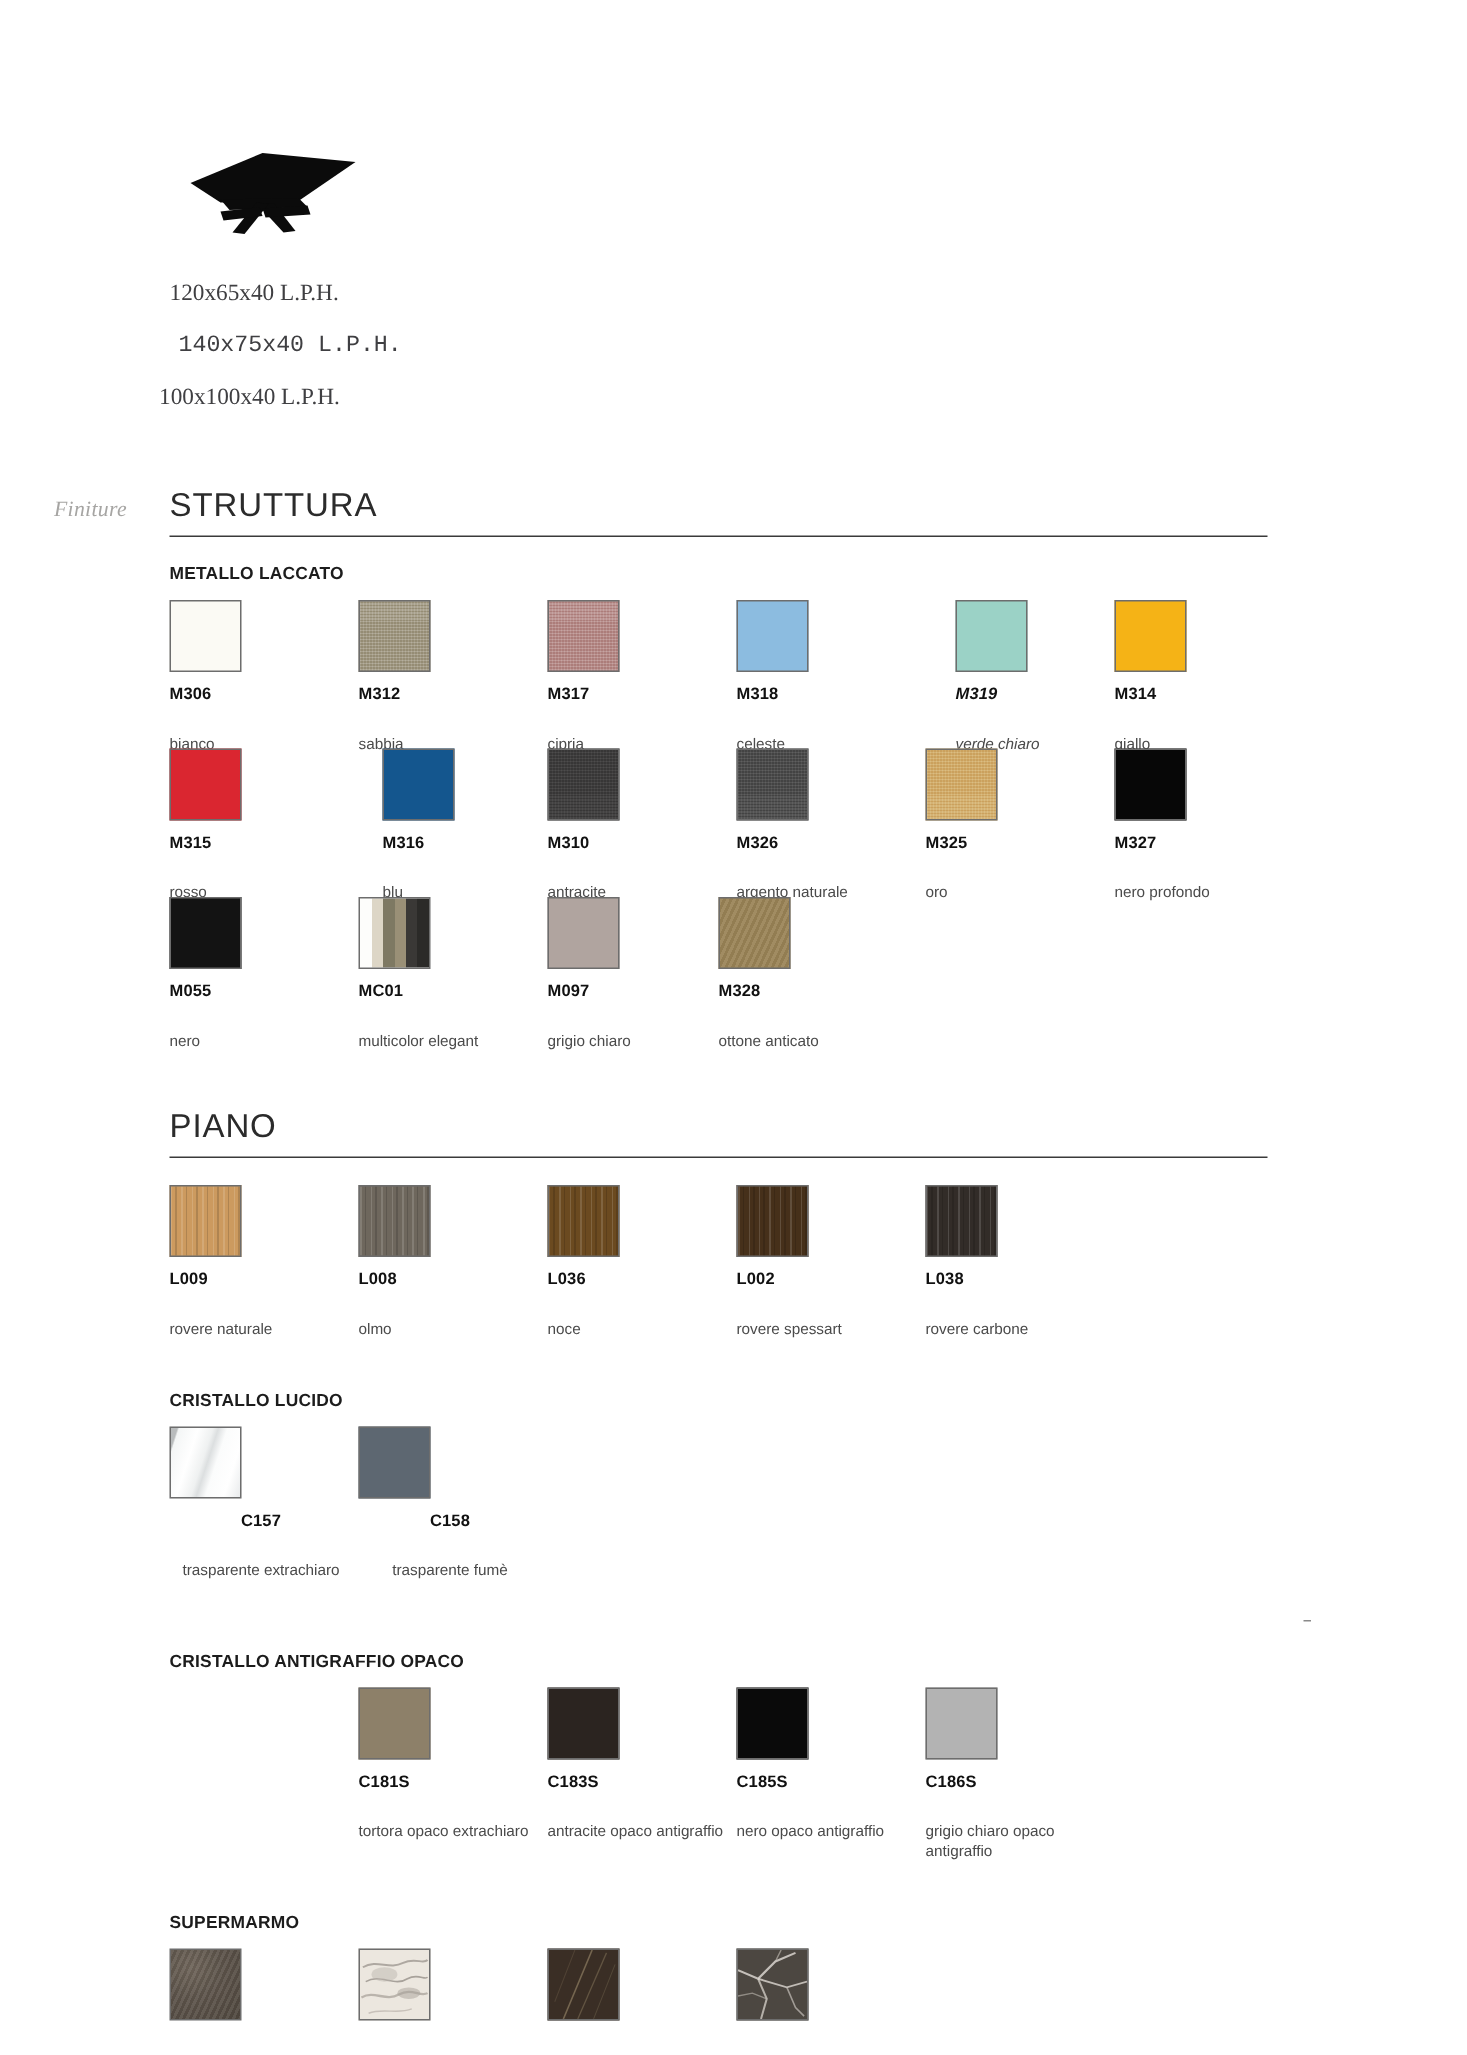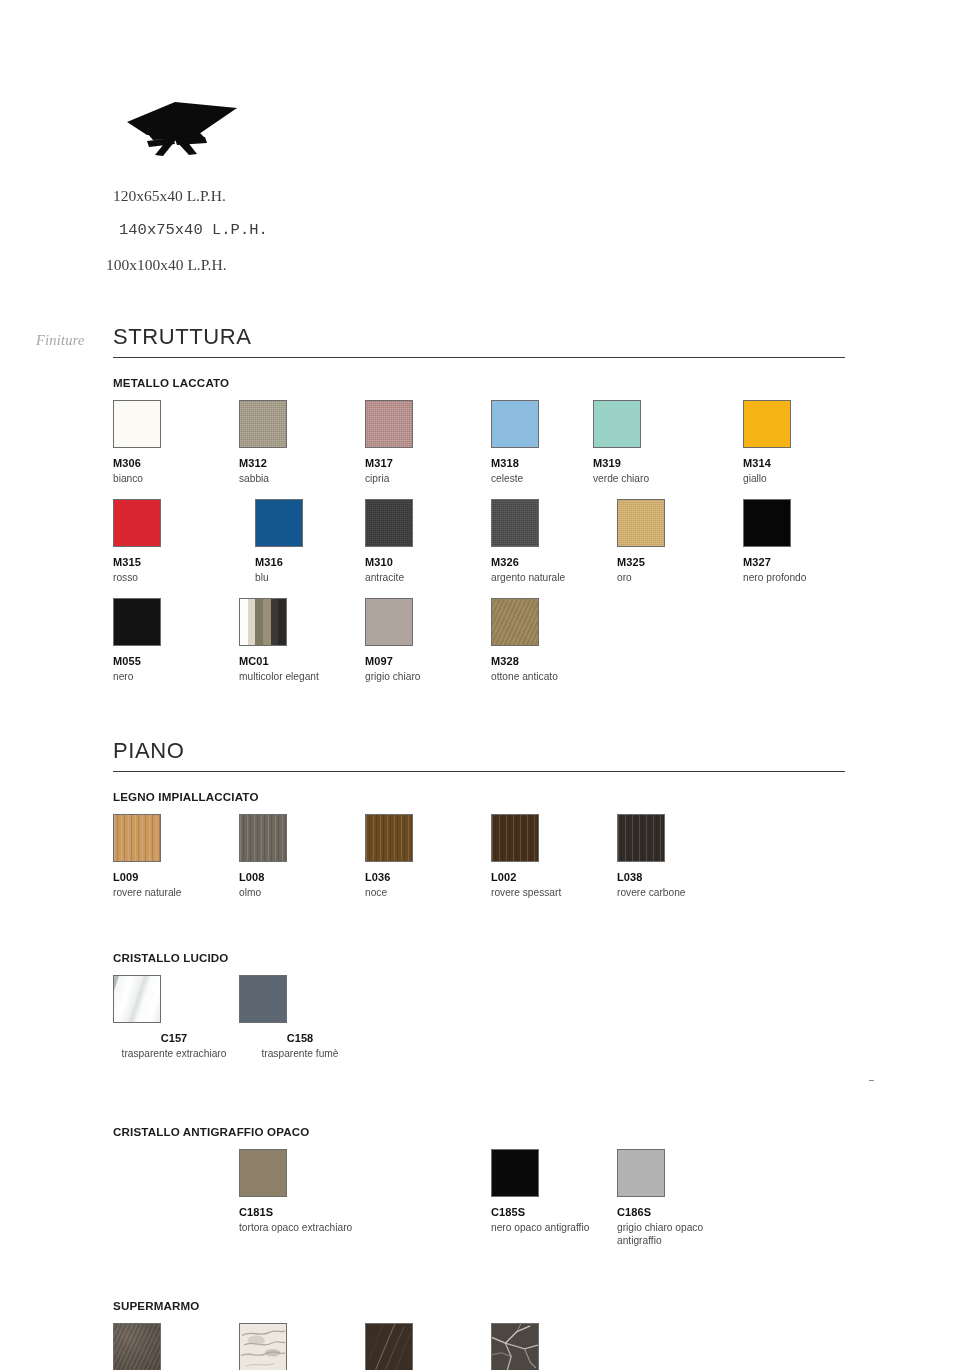--- a/index.html
+++ b/index.html
@@ -114,21 +114,21 @@
     color: #111111;
     margin-top: 9px;
     line-height: 1.15;
     letter-spacing: 0.1px;
   }
 
   .swatch-desc {
     font-size: 10.2px;
     font-weight: 400;
     color: #4a4a4a;
-    margin-top: 2px;
+    margin-top: 20px;
     line-height: 1.28;
   }
 
   
   .tex-grain::after,
   .tex-speck::after,
   .tex-wood::after,
   .tex-marble::after {
     content: "";
     position: absolute;
@@ -225,21 +225,21 @@
           <div class="swatch-cell" style="left: 252px;">
             <div class="swatch-chip tex-speck" style="background: rgb(183, 142, 139);"></div>
             <div class="swatch-code">M317</div>
             <div class="swatch-desc">cipria</div>
           </div>
           <div class="swatch-cell" style="left: 378px;">
             <div class="swatch-chip" style="background: rgb(140, 188, 224);"></div>
             <div class="swatch-code">M318</div>
             <div class="swatch-desc">celeste</div>
           </div>
-          <div class="swatch-cell" style="left: 480px;">
+          <div class="swatch-cell" style="left: 524px; font-style: italic;">
             <div class="swatch-chip" style="background: rgb(155, 210, 198);"></div>
             <div class="swatch-code">M319</div>
             <div class="swatch-desc">verde chiaro</div>
           </div>
           <div class="swatch-cell" style="left: 630px;">
             <div class="swatch-chip" style="background: rgb(245, 179, 22);"></div>
             <div class="swatch-code">M314</div>
             <div class="swatch-desc">giallo</div>
           </div>
         </div>
@@ -284,32 +284,31 @@
           <div class="swatch-cell" style="left: 126px;">
             <div class="swatch-chip" style="background: linear-gradient(90deg, rgb(253, 253, 251) 0%, rgb(253, 253, 251) 16.67%, rgb(221, 214, 198) 16.67%, rgb(221, 214, 198) 33.33%, rgb(126, 121, 99) 33.33%, rgb(126, 121, 99) 50%, rgb(154, 144, 119) 50%, rgb(154, 144, 119) 66.67%, rgb(58, 56, 54) 66.67%, rgb(58, 56, 54) 83.33%, rgb(43, 42, 40) 83.33%, rgb(43, 42, 40) 100%);"></div>
             <div class="swatch-code">MC01</div>
             <div class="swatch-desc">multicolor elegant</div>
           </div>
           <div class="swatch-cell" style="left: 252px;">
             <div class="swatch-chip" style="background: rgb(176, 164, 159);"></div>
             <div class="swatch-code">M097</div>
             <div class="swatch-desc">grigio chiaro</div>
           </div>
-          <div class="swatch-cell" style="left: 378px;">
+          <div class="swatch-cell" style="left: 366px;">
             <div class="swatch-chip tex-grain" style="background: rgb(154, 131, 86);"></div>
             <div class="swatch-code">M328</div>
             <div class="swatch-desc">ottone anticato</div>
           </div>
         </div>
       </div>
     </div>
     <div class="section" style="margin-top: 42px;">
       <h2 class="section-title">PIANO</h2>
       <div class="group">
-        <div class="group-title">LEGNO IMPIALLACCIATO</div>
         <div class="swatch-row" style="height: 99px;">
           <div class="swatch-cell" style="left: 0px;">
             <div class="swatch-chip tex-wood" style="background: rgb(204, 154, 95);"></div>
             <div class="swatch-code">L009</div>
             <div class="swatch-desc">rovere naturale</div>
           </div>
           <div class="swatch-cell" style="left: 126px;">
             <div class="swatch-chip tex-wood" style="background: rgb(110, 103, 93);"></div>
             <div class="swatch-code">L008</div>
             <div class="swatch-desc">olmo</div>
@@ -348,20 +347,25 @@
           </div>
         </div>
       </div>
       <div class="group" style="margin-top: 38px;">
         <div class="group-title">CRISTALLO ANTIGRAFFIO OPACO</div>
         <div class="swatch-row" style="height: 112px;">
           <div class="swatch-cell" style="left: 126px;">
             <div class="swatch-chip" style="background: rgb(141, 128, 105);"></div>
             <div class="swatch-code">C181S</div>
             <div class="swatch-desc">tortora opaco extrachiaro</div>
+          </div>
+          <div class="swatch-cell" style="left: 252px;">
+            <div class="swatch-chip" style="background: rgb(43, 36, 32);"></div>
+            <div class="swatch-code">C183S</div>
+            <div class="swatch-desc">antracite opaco antigraffio</div>
           </div>
           <div class="swatch-cell" style="left: 378px;">
             <div class="swatch-chip" style="background: rgb(10, 10, 10);"></div>
             <div class="swatch-code">C185S</div>
             <div class="swatch-desc">nero opaco antigraffio</div>
           </div>
           <div class="swatch-cell" style="left: 504px;">
             <div class="swatch-chip" style="background: rgb(179, 179, 179);"></div>
             <div class="swatch-code">C186S</div>
             <div class="swatch-desc">grigio chiaro opaco antigraffio</div>

